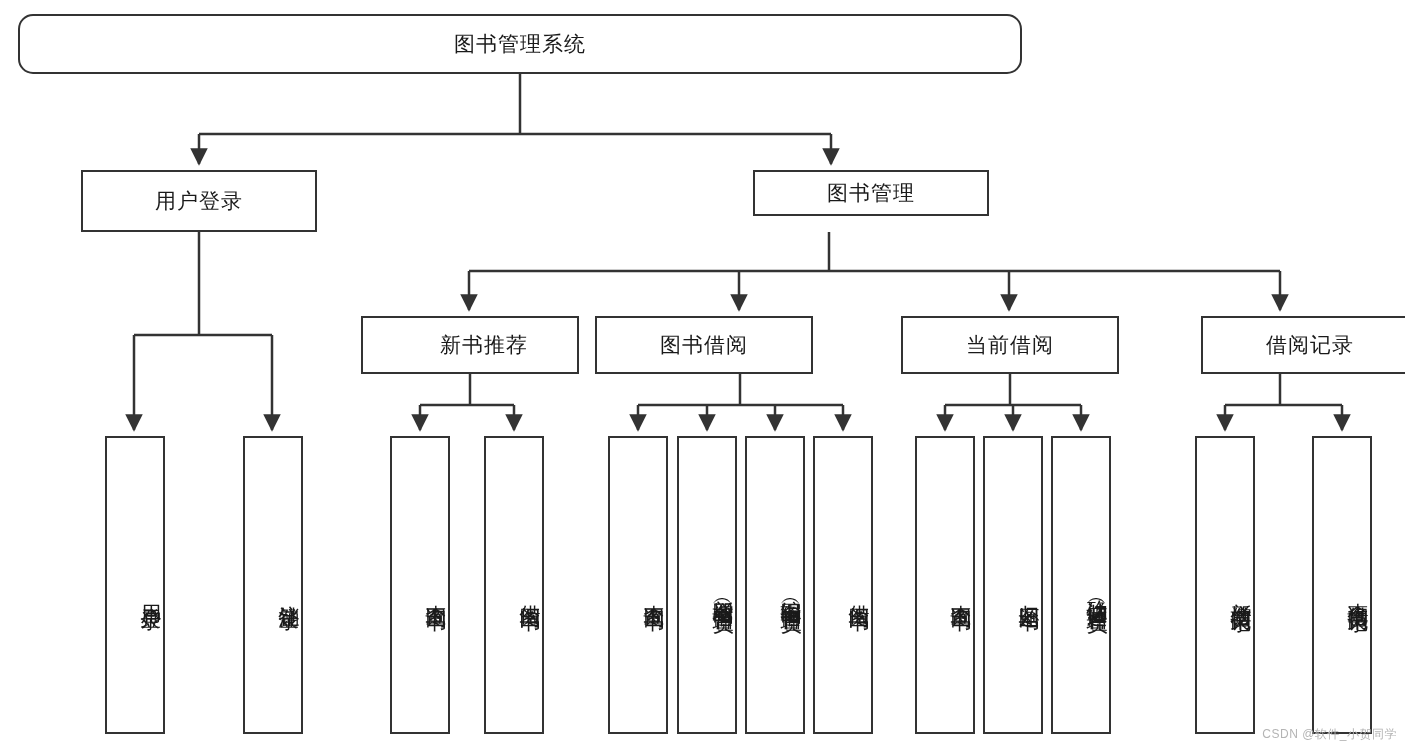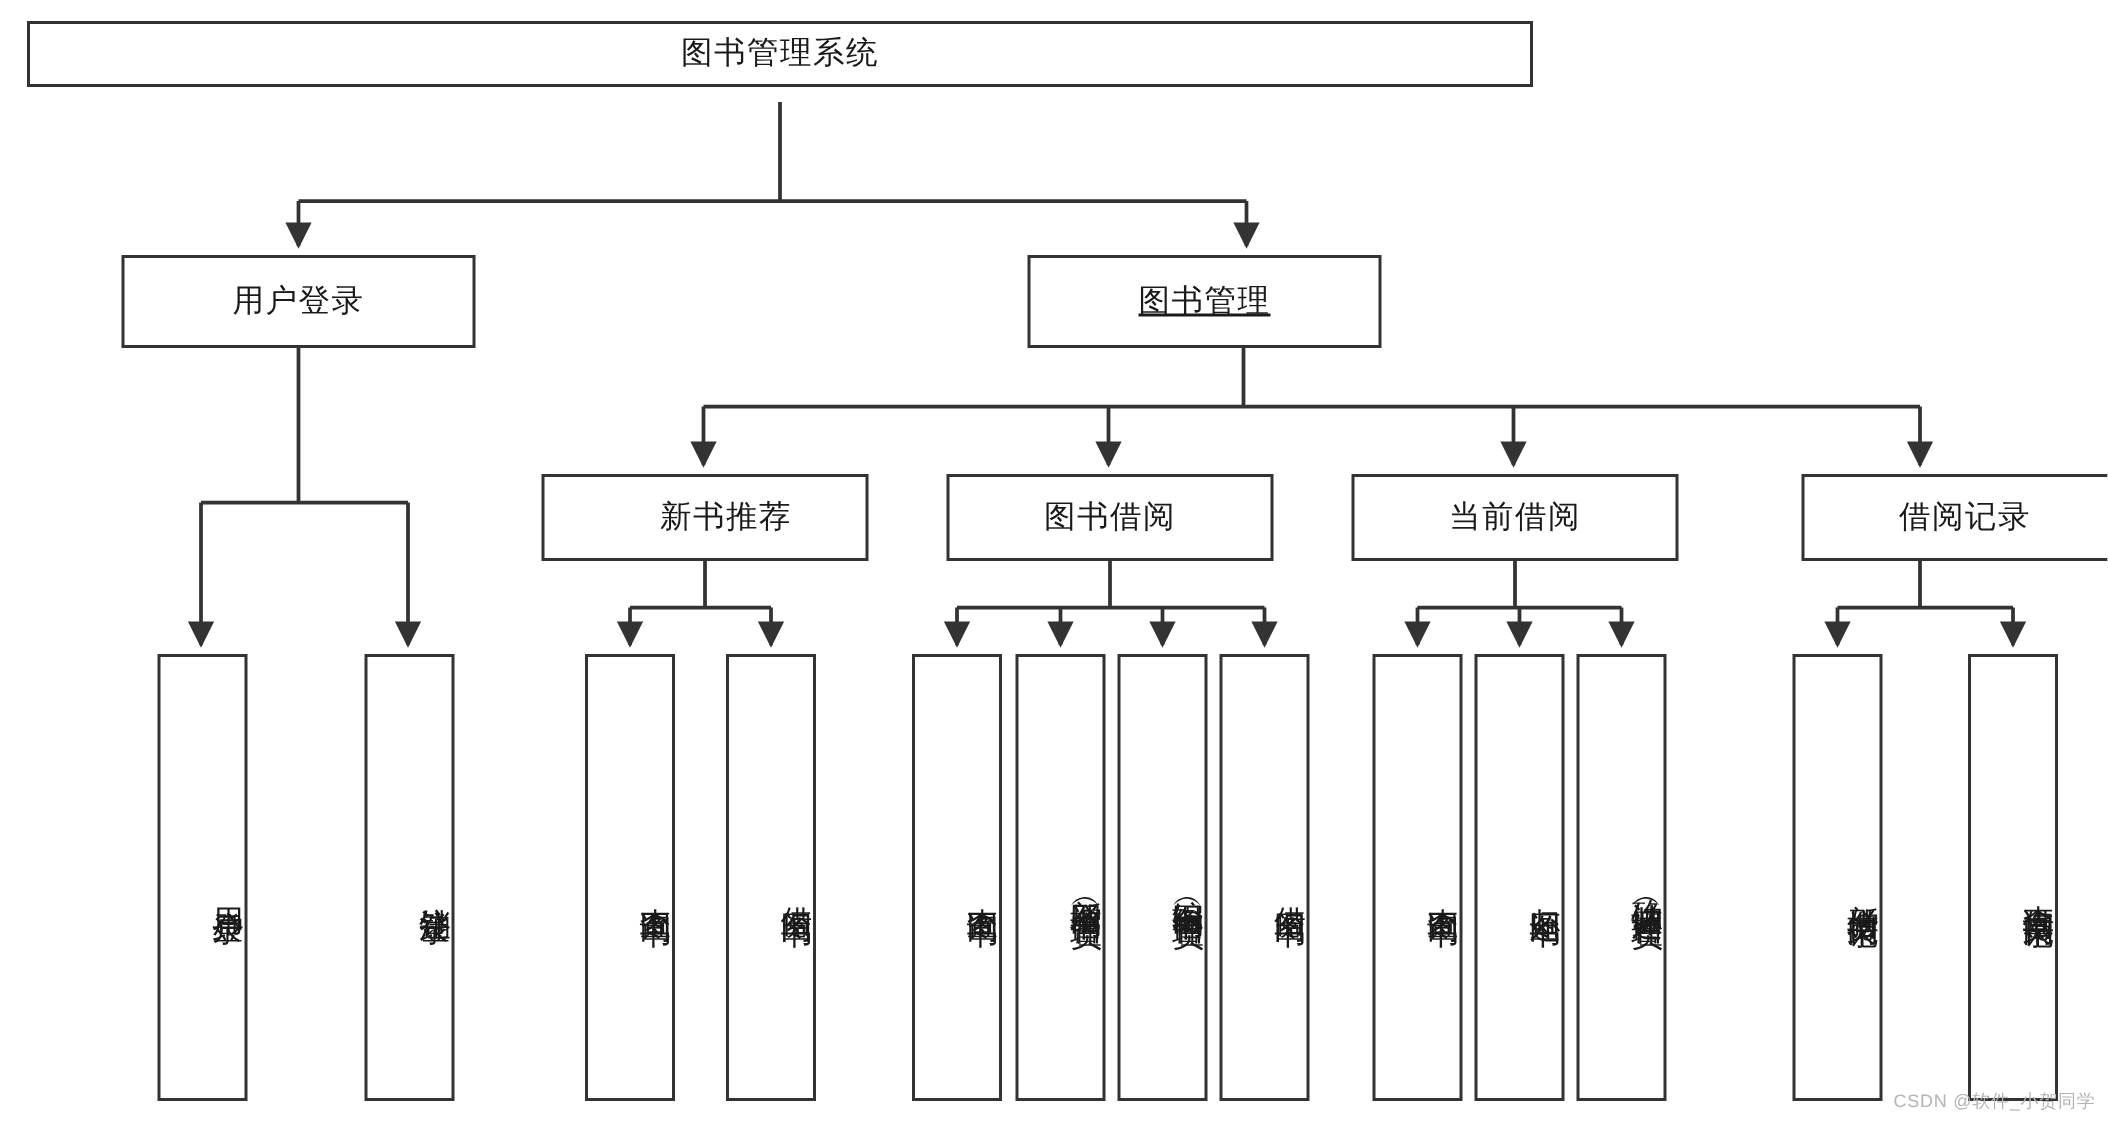--- a/index.html
+++ b/index.html
@@ -114,35 +114,35 @@
       <path d="M 1013 405 L 1013 430" marker-end="url(#arrow)"></path>
       <path d="M 1081 405 L 1081 430" marker-end="url(#arrow)"></path>
 
       <path d="M 1280 374 L 1280 405"></path>
       <path d="M 1225 405 L 1342 405"></path>
       <path d="M 1225 405 L 1225 430" marker-end="url(#arrow)"></path>
       <path d="M 1342 405 L 1342 430" marker-end="url(#arrow)"></path>
     </g>
   </svg>
 
-  <div class="node horiz" style="left: 18px; top: 14px; width: 1004px; height: 44px;">
+  <div class="node horiz" style="left: 18px; top: 14px; width: 1004px; height: 60px; border-radius: 15px;">
     <span class="node-label">图书管理系统</span>
   </div>
 
   <div class="node horiz" style="left: 81px; top: 170px; width: 236px; height: 62px;">
     <span class="node-label">用户登录</span>
   </div>
-  <div class="node horiz" style="left: 685px; top: 170px; width: 236px; height: 62px; text-decoration: underline;">
+  <div class="node horiz" style="left: 753px; top: 170px; width: 236px; height: 46px;">
     <span class="node-label">图书管理</span>
   </div>
 
   <div class="node horiz" style="left: 361px; top: 316px; width: 218px; height: 58px; padding-left: 28px;">
     <span class="node-label">新书推荐</span>
   </div>
-  <div class="node horiz" style="left: 631px; top: 316px; width: 218px; height: 58px;">
+  <div class="node horiz" style="left: 595px; top: 316px; width: 218px; height: 58px;">
     <span class="node-label">图书借阅</span>
   </div>
   <div class="node horiz" style="left: 901px; top: 316px; width: 218px; height: 58px;">
     <span class="node-label">当前借阅</span>
   </div>
   <div class="node horiz" style="left: 1171px; top: 316px; width: 218px; height: 58px; margin-left: 30px;">
     <span class="node-label">借阅记录</span>
   </div>
 
   <div class="node vert" style="left: 105px; top: 436px; width: 60px; height: 298px;">

